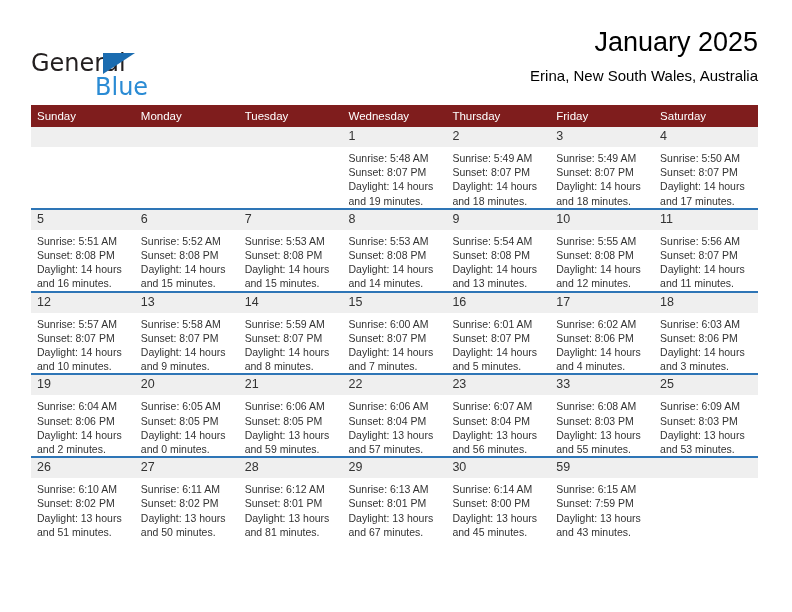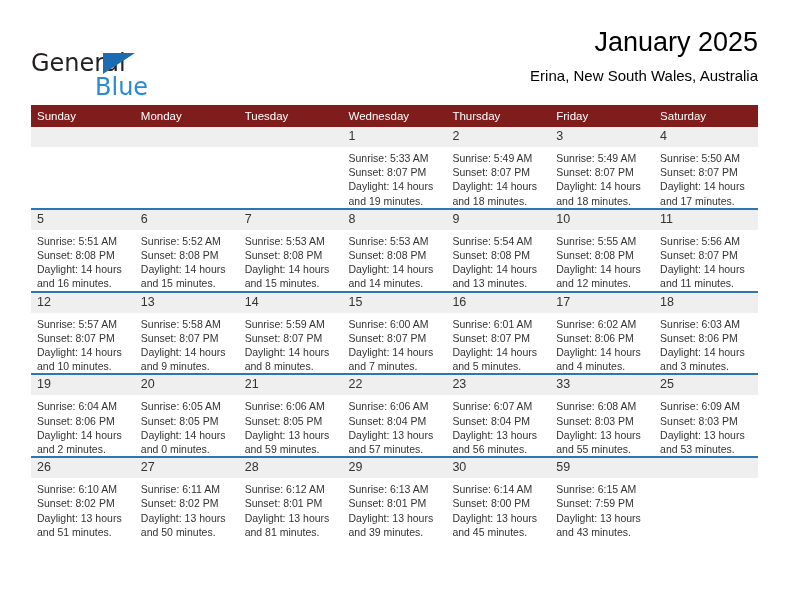--- a/index.html
+++ b/index.html
@@ -193,21 +193,21 @@
           <div class="cell-body">
             <div></div>
             <div></div>
             <div></div>
             <div></div>
           </div>
         </td>
         <td>
           <div class="daynum">1</div>
           <div class="cell-body">
-            <div>Sunrise: 5:33 AM</div>
+            <div>Sunrise: 5:48 AM</div>
             <div>Sunset: 8:07 PM</div>
             <div>Daylight: 14 hours</div>
             <div>and 19 minutes.</div>
           </div>
         </td>
         <td>
           <div class="daynum">2</div>
           <div class="cell-body">
             <div>Sunrise: 5:49 AM</div>
             <div>Sunset: 8:07 PM</div>
@@ -456,21 +456,21 @@
             <div>Daylight: 13 hours</div>
             <div>and 81 minutes.</div>
           </div>
         </td>
         <td>
           <div class="daynum">29</div>
           <div class="cell-body">
             <div>Sunrise: 6:13 AM</div>
             <div>Sunset: 8:01 PM</div>
             <div>Daylight: 13 hours</div>
-            <div>and 39 minutes.</div>
+            <div>and 67 minutes.</div>
           </div>
         </td>
         <td>
           <div class="daynum">30</div>
           <div class="cell-body">
             <div>Sunrise: 6:14 AM</div>
             <div>Sunset: 8:00 PM</div>
             <div>Daylight: 13 hours</div>
             <div>and 45 minutes.</div>
           </div>

